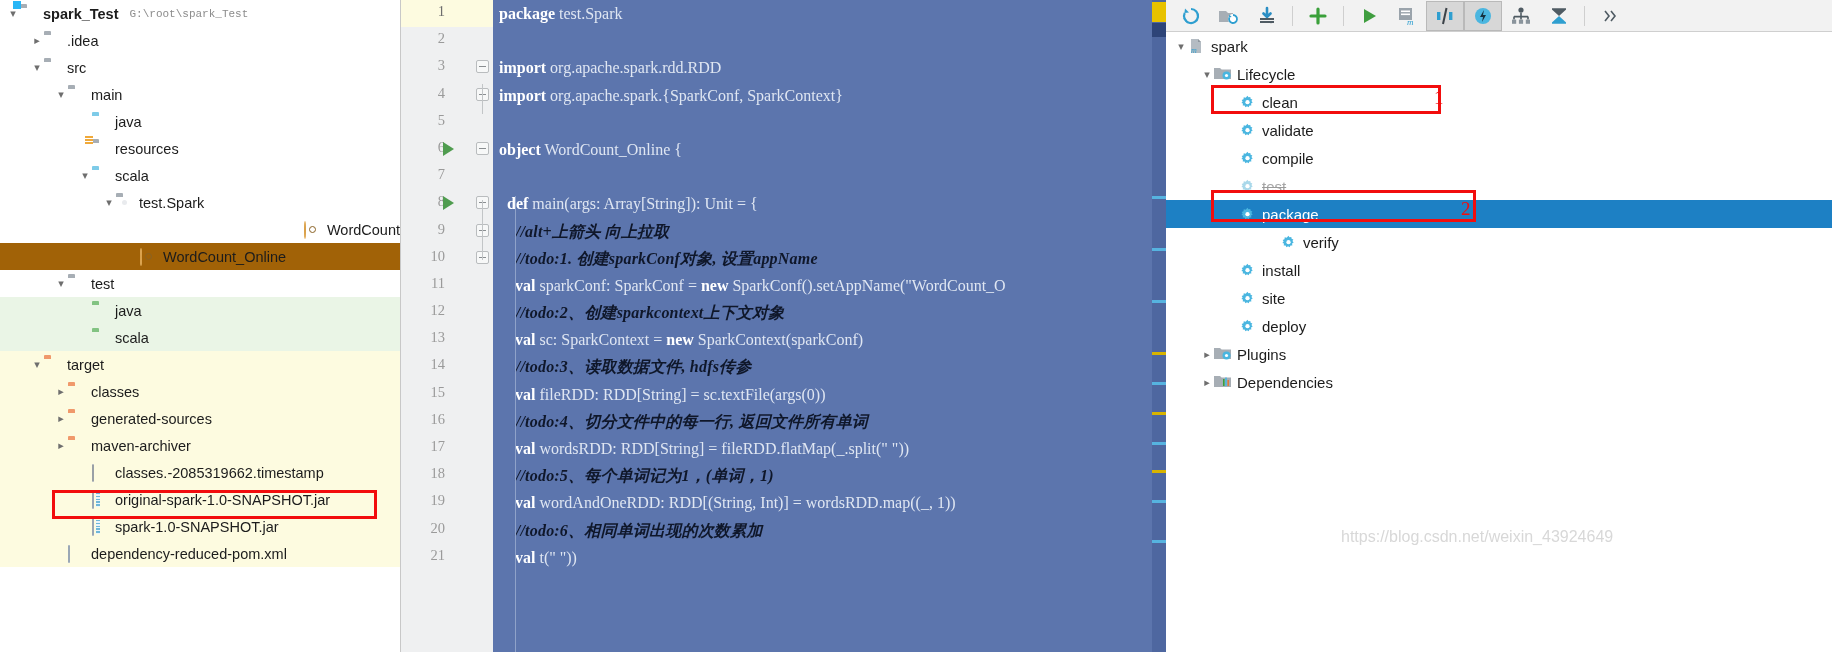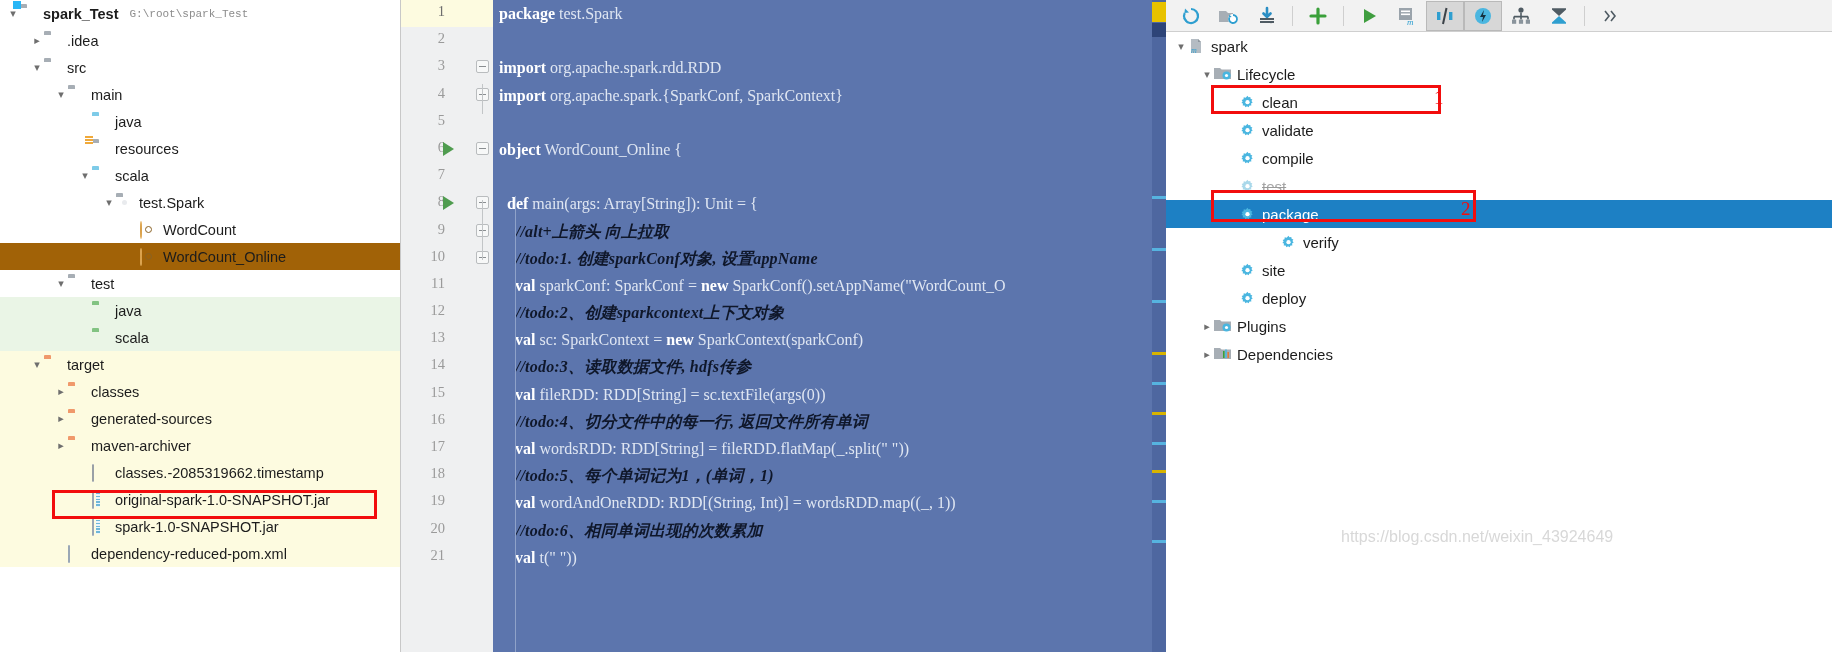--- a/index.html
+++ b/index.html
@@ -164,21 +164,21 @@
         <div class="tree-row" style="padding-left: 78px;">
           <span class="tw">▾</span>
           <span class="ico"><span class="folder f-blue"></span></span>
           <span class="">scala</span>
         </div>
         <div class="tree-row" style="padding-left: 102px;">
           <span class="tw">▾</span>
           <span class="ico"><span class="pkgico"></span></span>
           <span class="">test.Spark</span>
         </div>
-        <div class="tree-row" style="padding-left: 126px;">
+        <div class="tree-row" style="padding-left: 126px; justify-content: flex-end;">
           <span class="tw none">▸</span>
           <span class="ico"><span class="objico"></span></span>
           <span class="">WordCount</span>
         </div>
         <div class="tree-row sel" style="padding-left: 126px;">
           <span class="tw none">▸</span>
           <span class="ico"><span class="objico"></span></span>
           <span class="">WordCount_Online</span>
         </div>
         <div class="tree-row" style="padding-left: 54px;">
@@ -502,20 +502,28 @@
               <circle cx="8" cy="7.6" r="2.3" fill="#fff"></circle>
             </svg></span>
           <span class="mlabel">verify</span>
         </div>
         <div class="mrow" style="padding-left: 60px;">
           <span class="tw none">▸</span>
           <span class="gear"><svg width="15" height="15" viewBox="0 0 16 16">
               <path d="M8 0.8l1 1.7 2-0.5 0.3 2 1.9 0.7-1 1.8 1.3 1.5-1.7 1.1 0.3 2-2 0.1-0.9 1.8-1.7-1-1.7 1-0.9-1.8-2-0.1 0.3-2L1.5 8.5 2.8 7l-1-1.8 1.9-0.7 0.3-2 2 0.5z" fill="#4ab6e0"></path>
               <circle cx="8" cy="7.6" r="2.3" fill="#fff"></circle>
             </svg></span>
+          <span class="mlabel">install</span>
+        </div>
+        <div class="mrow" style="padding-left: 60px;">
+          <span class="tw none">▸</span>
+          <span class="gear"><svg width="15" height="15" viewBox="0 0 16 16">
+              <path d="M8 0.8l1 1.7 2-0.5 0.3 2 1.9 0.7-1 1.8 1.3 1.5-1.7 1.1 0.3 2-2 0.1-0.9 1.8-1.7-1-1.7 1-0.9-1.8-2-0.1 0.3-2L1.5 8.5 2.8 7l-1-1.8 1.9-0.7 0.3-2 2 0.5z" fill="#4ab6e0"></path>
+              <circle cx="8" cy="7.6" r="2.3" fill="#fff"></circle>
+            </svg></span>
           <span class="mlabel">site</span>
         </div>
         <div class="mrow" style="padding-left: 60px;">
           <span class="tw none">▸</span>
           <span class="gear"><svg width="15" height="15" viewBox="0 0 16 16">
               <path d="M8 0.8l1 1.7 2-0.5 0.3 2 1.9 0.7-1 1.8 1.3 1.5-1.7 1.1 0.3 2-2 0.1-0.9 1.8-1.7-1-1.7 1-0.9-1.8-2-0.1 0.3-2L1.5 8.5 2.8 7l-1-1.8 1.9-0.7 0.3-2 2 0.5z" fill="#4ab6e0"></path>
               <circle cx="8" cy="7.6" r="2.3" fill="#fff"></circle>
             </svg></span>
           <span class="mlabel">deploy</span>
         </div>

